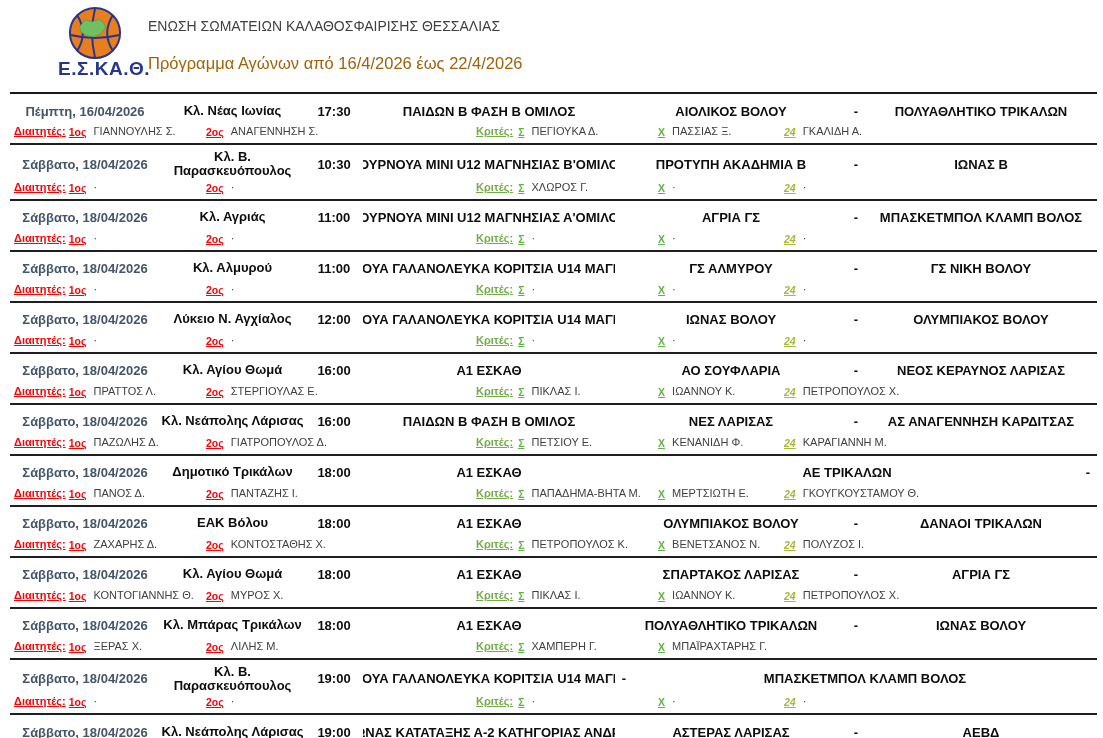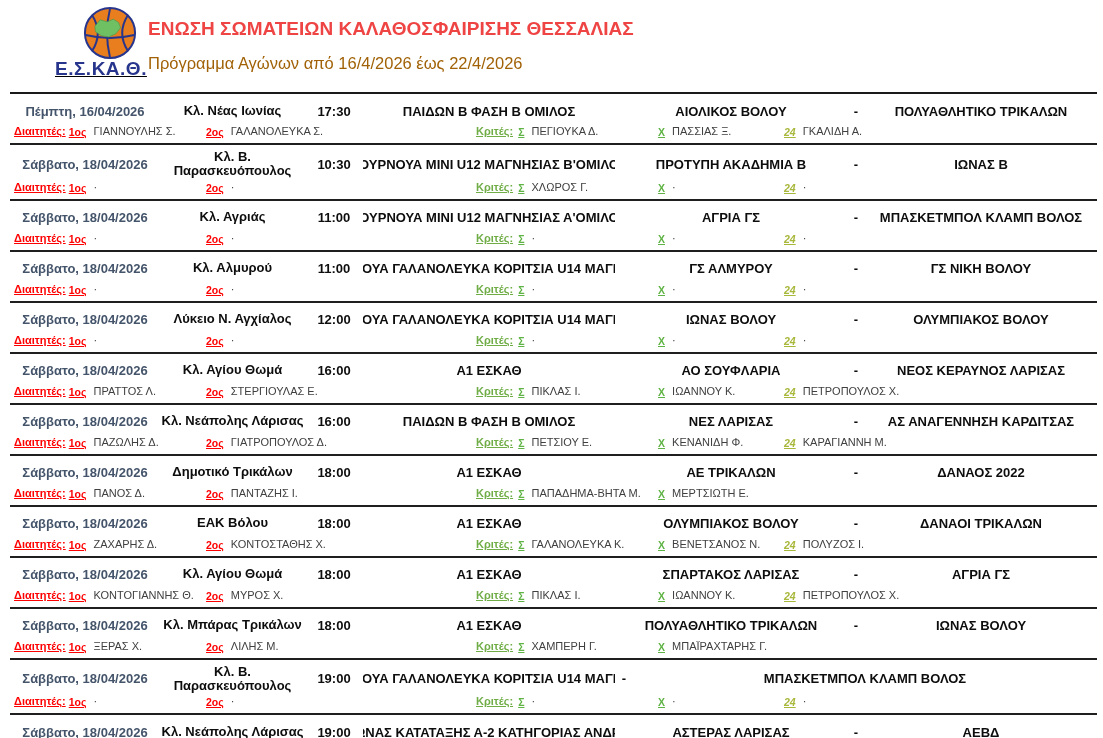--- a/index.html
+++ b/index.html
@@ -3,24 +3,24 @@
 <meta charset="utf-8">
 <style>
   html,body{margin:0;padding:0;background:#ffffff;}
   body{
     width:1103px;height:738px;overflow:hidden;
     font-family:"Liberation Sans","DejaVu Sans",sans-serif;
     -webkit-font-smoothing:antialiased;
   }
   
   .header{position:relative;height:92px;border-bottom:2.5px solid #1a1a1a;margin:0 6px 0 10px;}
-  .logo{position:absolute;left:45px;top:4px;width:110px;text-align:left;text-decoration:underline;}
+  .logo{position:absolute;left:30px;top:4px;width:110px;text-align:right;}
   .logo svg{display:block;margin:0 auto;}
   .logo-abbr{font-weight:bold;font-size:19px;letter-spacing:.5px;color:#27358C;margin-top:-8px;}
-  .title{position:absolute;left:138px;top:18px;font-size:19px;font-weight:bold;color:#ef4444;}
+  .title{position:absolute;left:138px;top:18px;font-size:14px;font-weight:normal;color:#404040;}
   .subtitle{position:absolute;left:138px;top:54px;font-size:16.5px;color:#a16207;}
   
   .games{margin:0 6px 0 10px;}
   .game-block{border-bottom:2px solid #1f1f1f;}
   .game-row{display:flex;align-items:center;min-height:24px;padding:5px 0 2px 0;
             font-size:13px;font-weight:bold;color:#0d0d0d;}
   .game-row .cell{text-align:center;}
   .c-date{flex:0 0 150px;color:#44546A;}
   .c-venue{flex:0 0 145px;line-height:1.1;}
   .c-time{flex:0 0 58px;}
@@ -76,21 +76,21 @@
       <div class="cell c-away">ΠΟΛΥΑΘΛΗΤΙΚΟ ΤΡΙΚΑΛΩΝ</div>
     </div>
     <div class="officials-row">
       <div class="off o-ref1">
         <span class="lbl-red">Διαιτητές:</span>
         <span class="ord-red">1ος</span>
         <span class="oname">ΓΙΑΝΝΟΥΛΗΣ Σ.</span>
       </div>
       <div class="off o-ref2">
         <span class="ord-red">2ος</span>
-        <span class="oname">ΓΑΛΑΝΟΛΕΥΚΑ Σ.</span>
+        <span class="oname">ΑΝΑΓΕΝΝΗΣΗ Σ.</span>
       </div>
       <div class="off o-ks">
         <span class="lbl-green">Κριτές:</span>
         <span class="code-green">Σ</span>
         <span class="oname">ΠΕΓΙΟΥΚΑ Δ.</span>
       </div>
       <div class="off o-kx">
         <span class="code-green">Χ</span>
         <span class="oname">ΠΑΣΣΙΑΣ Ξ.</span>
       </div>
@@ -332,40 +332,43 @@
   <div class="game-block">
     <div class="game-row">
       <div class="cell c-date">Σάββατο, 18/04/2026</div>
       <div class="cell c-venue">Δημοτικό Τρικάλων</div>
       <div class="cell c-time">18:00</div>
       <div class="cell c-category">
           <span>Α1 ΕΣΚΑΘ</span>
         </div>
       <div class="cell c-home">ΑΕ ΤΡΙΚΑΛΩΝ</div>
       <div class="cell c-dash">-</div>
-      <div class="cell c-away">ΔΑΝΑΟΣ 2022</div>
     </div>
     <div class="officials-row">
       <div class="off o-ref1">
         <span class="lbl-red">Διαιτητές:</span>
         <span class="ord-red">1ος</span>
         <span class="oname">ΠΑΝΟΣ Δ.</span>
       </div>
       <div class="off o-ref2">
         <span class="ord-red">2ος</span>
         <span class="oname">ΠΑΝΤΑΖΗΣ Ι.</span>
       </div>
       <div class="off o-ks">
         <span class="lbl-green">Κριτές:</span>
         <span class="code-green">Σ</span>
         <span class="oname">ΠΑΠΑΔΗΜΑ-ΒΗΤΑ Μ.</span>
       </div>
       <div class="off o-kx">
         <span class="code-green">Χ</span>
         <span class="oname">ΜΕΡΤΣΙΩΤΗ Ε.</span>
+      </div>
+      <div class="off o-k24">
+        <span class="code-olive">24</span>
+        <span class="oname">ΓΚΟΥΓΚΟΥΣΤΑΜΟΥ Θ.</span>
       </div>
     </div>
   </div>
 
   <div class="game-block">
     <div class="game-row">
       <div class="cell c-date">Σάββατο, 18/04/2026</div>
       <div class="cell c-venue">ΕΑΚ Βόλου</div>
       <div class="cell c-time">18:00</div>
       <div class="cell c-category">
@@ -381,21 +384,21 @@
         <span class="ord-red">1ος</span>
         <span class="oname">ΖΑΧΑΡΗΣ Δ.</span>
       </div>
       <div class="off o-ref2">
         <span class="ord-red">2ος</span>
         <span class="oname">ΚΟΝΤΟΣΤΑΘΗΣ Χ.</span>
       </div>
       <div class="off o-ks">
         <span class="lbl-green">Κριτές:</span>
         <span class="code-green">Σ</span>
-        <span class="oname">ΓΑΛΑΝΟΛΕΥΚΑ Κ.</span>
+        <span class="oname">ΠΕΤΡΟΠΟΥΛΟΣ Κ.</span>
       </div>
       <div class="off o-kx">
         <span class="code-green">Χ</span>
         <span class="oname">ΒΕΝΕΤΣΑΝΟΣ Ν.</span>
       </div>
       <div class="off o-k24">
         <span class="code-olive">24</span>
         <span class="oname">ΠΟΛΥΖΟΣ Ι.</span>
       </div>
     </div>

